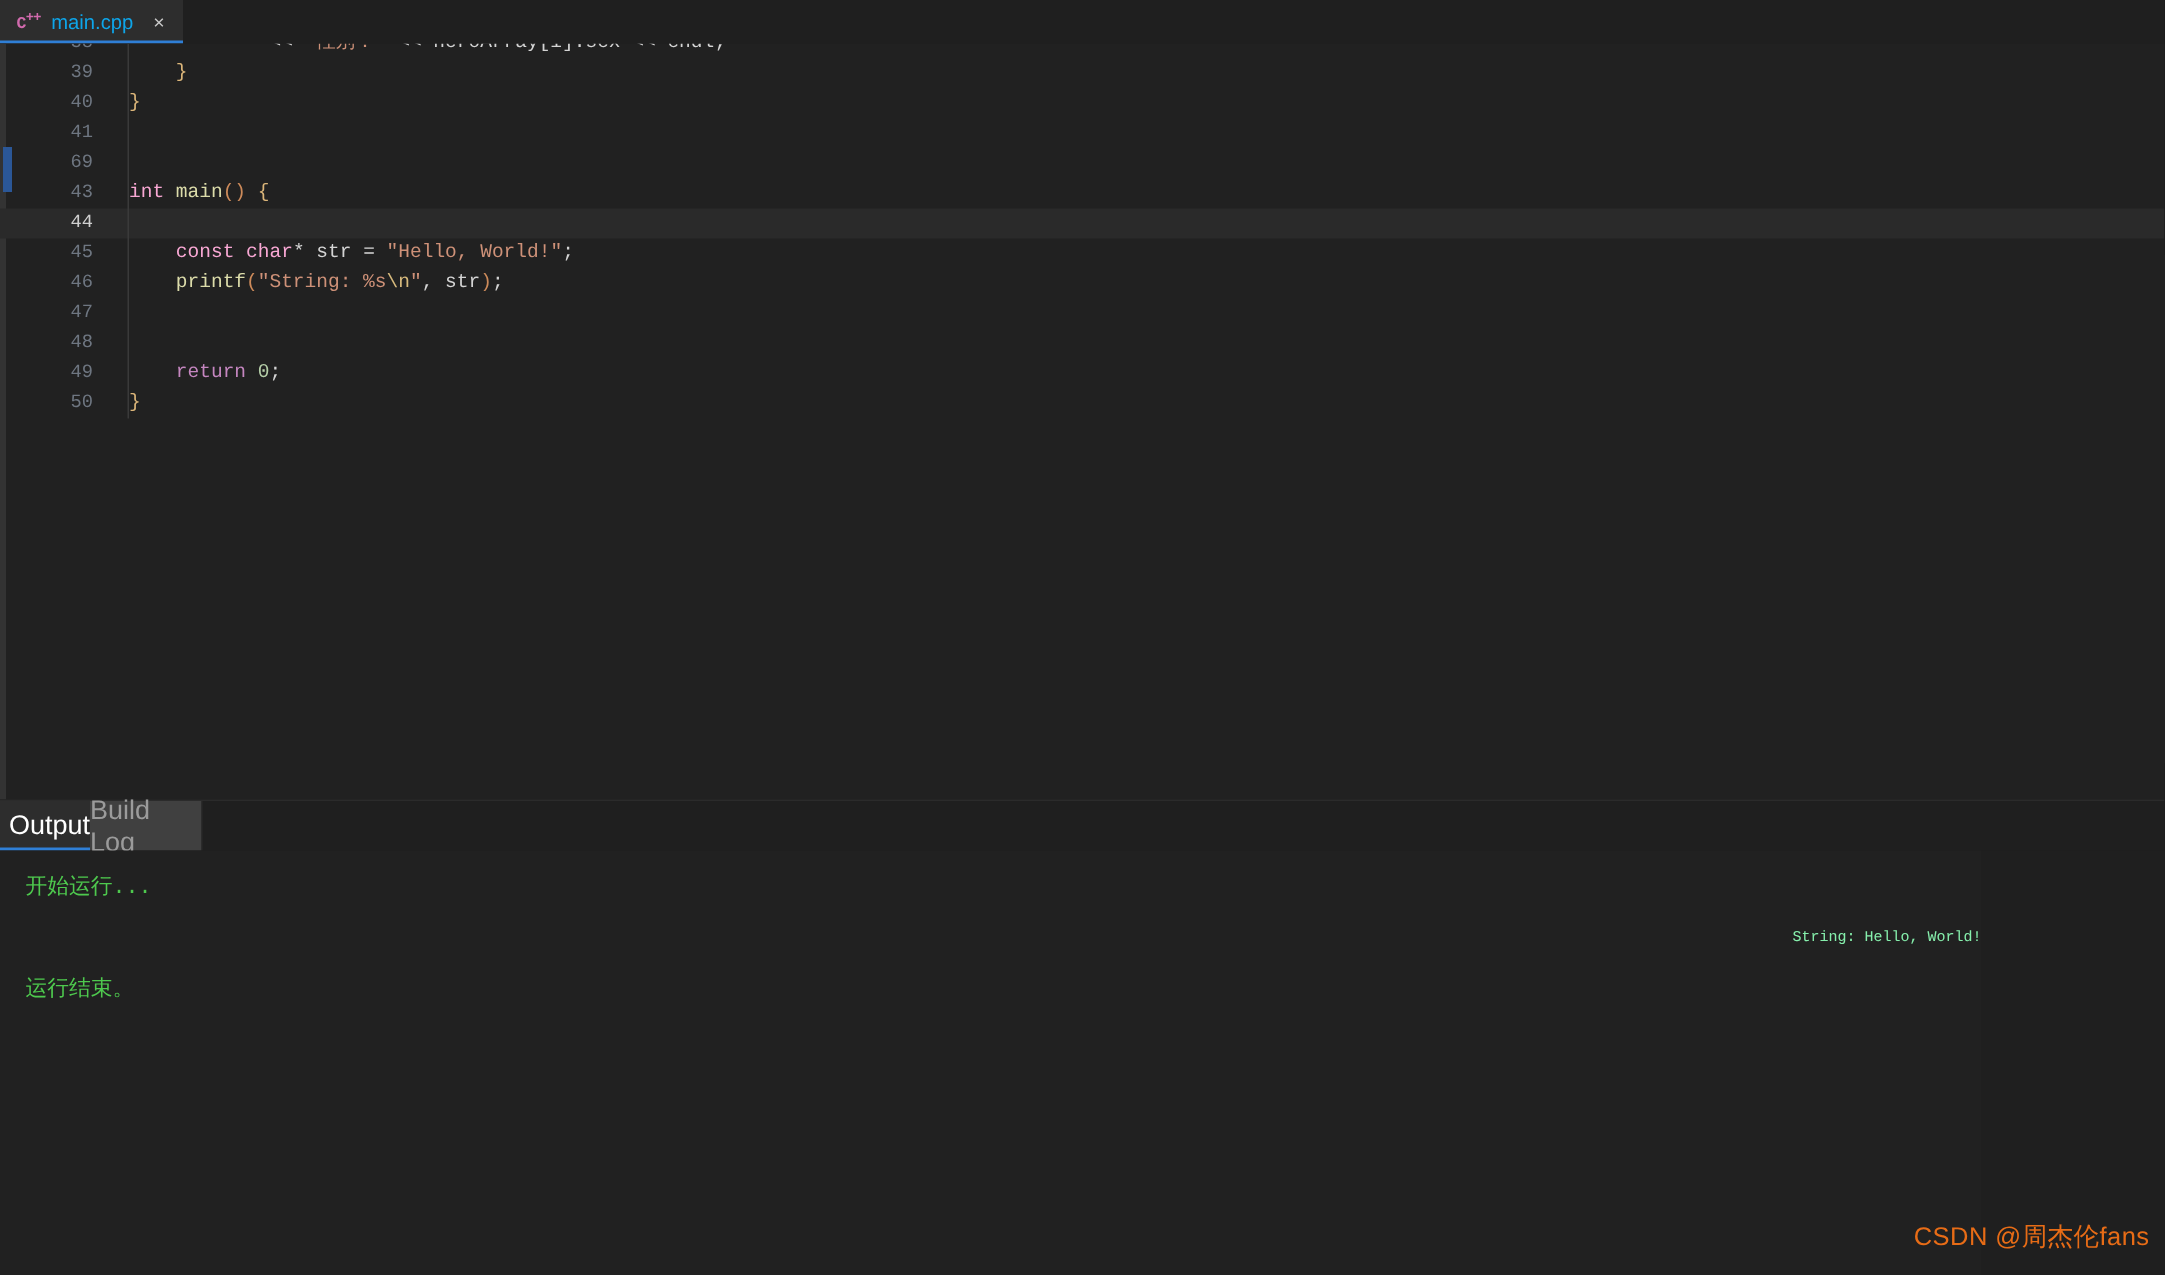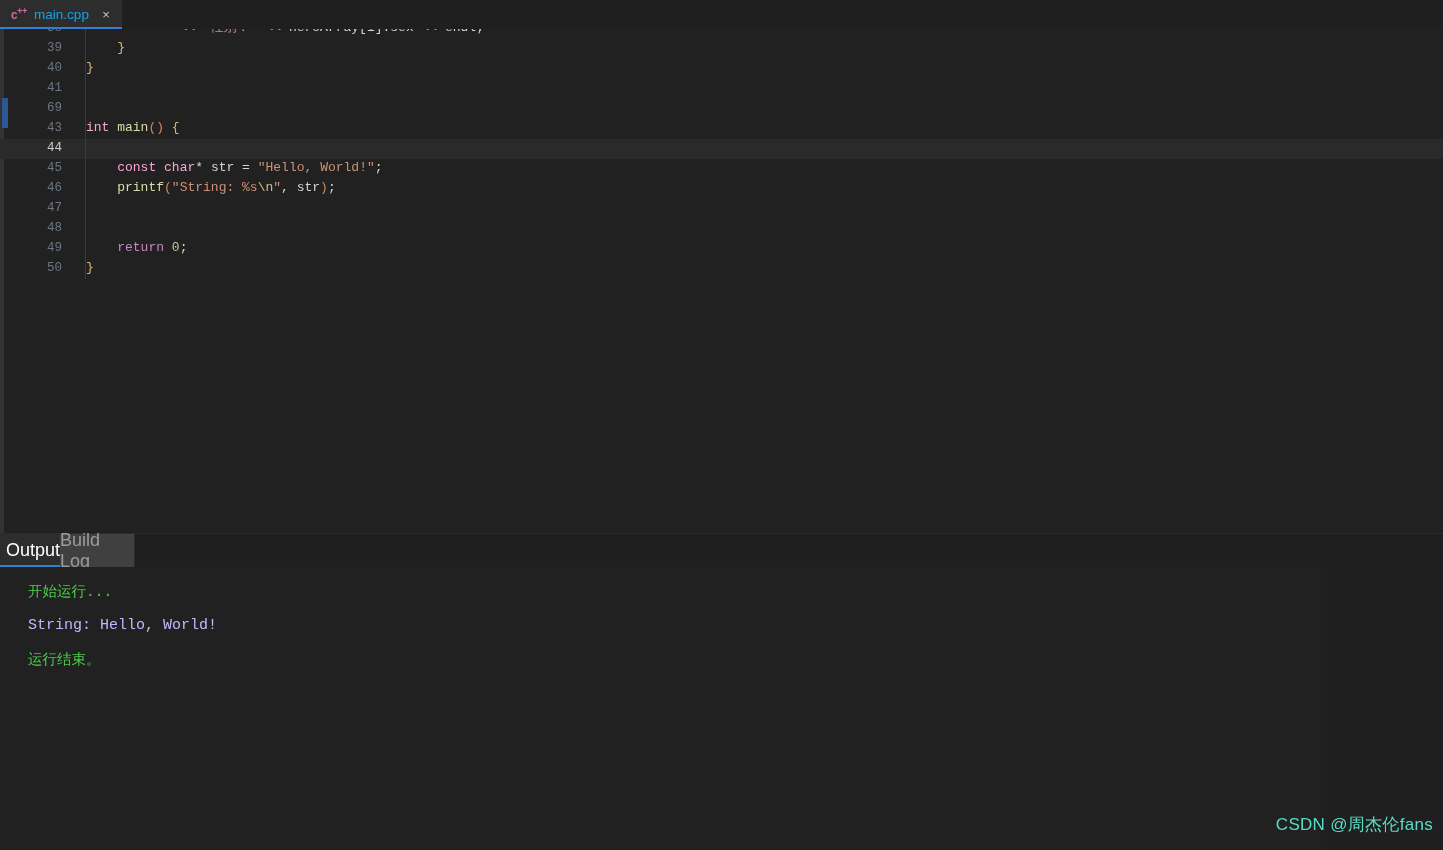--- a/index.html
+++ b/index.html
@@ -112,32 +112,32 @@
   .ptab.inactive { left:60px; width:74px; background:#404040; color:#9b9b9b; }
   .ptab-underline {
     position:absolute; left:0; top:565px; width:60px; height:2px; background:#2f7fd6;
   }
   .ptab-sep {
     position:absolute; left:134px; top:534px; width:1px; height:33px; background:#2b2b2b;
   }
 
   .console {
     position:absolute; left:0; top:567px; width:1321px; height:283px;
-    background:#212121; padding:8px 0 0 28px;
+    background:#212121; padding:8px 0 0 17px;
   }
   .cout-line {
     font-family:"Liberation Mono", monospace;
     font-size:13.5px; line-height:34px; white-space:pre;
   }
   .cout-green { color:#4ec94e; font-size:14.5px; }
-  .cout-gray  { color:#c4b5fd; font-size:15px; }
+  .cout-gray  { color:#86efac; font-size:10px;text-align:right; }
 
   .watermark {
     position:absolute; right:10px; bottom:14px;
-    color:#5eead4; font-size:17px; letter-spacing:0.3px;
+    color:#f97316; font-size:17px; letter-spacing:0.3px;
     font-family:"Liberation Sans", sans-serif;
     opacity:0.92;
   }
 </style>
 </head>
 <body>
 
 <div id="app">
 
   <div class="tabbar">

